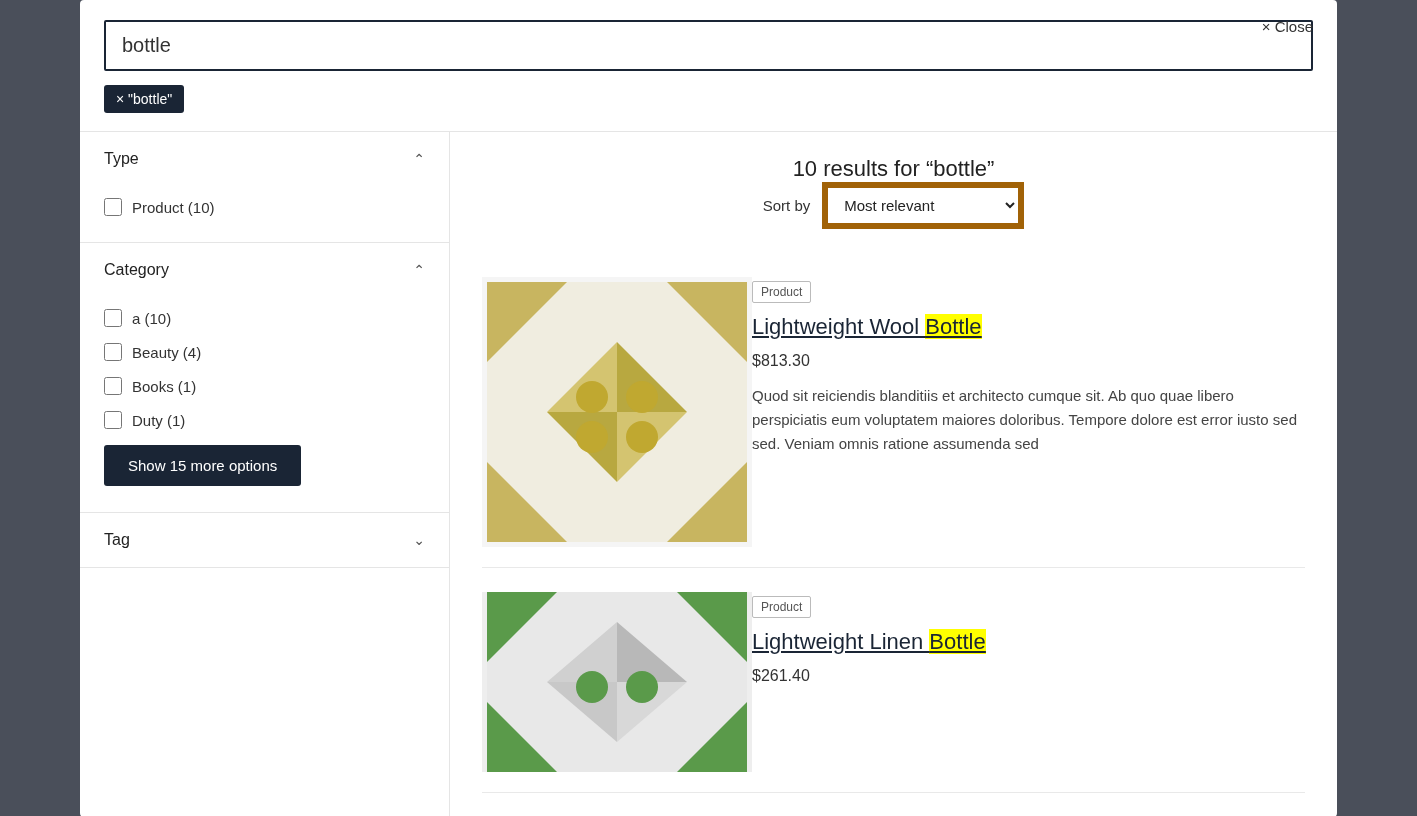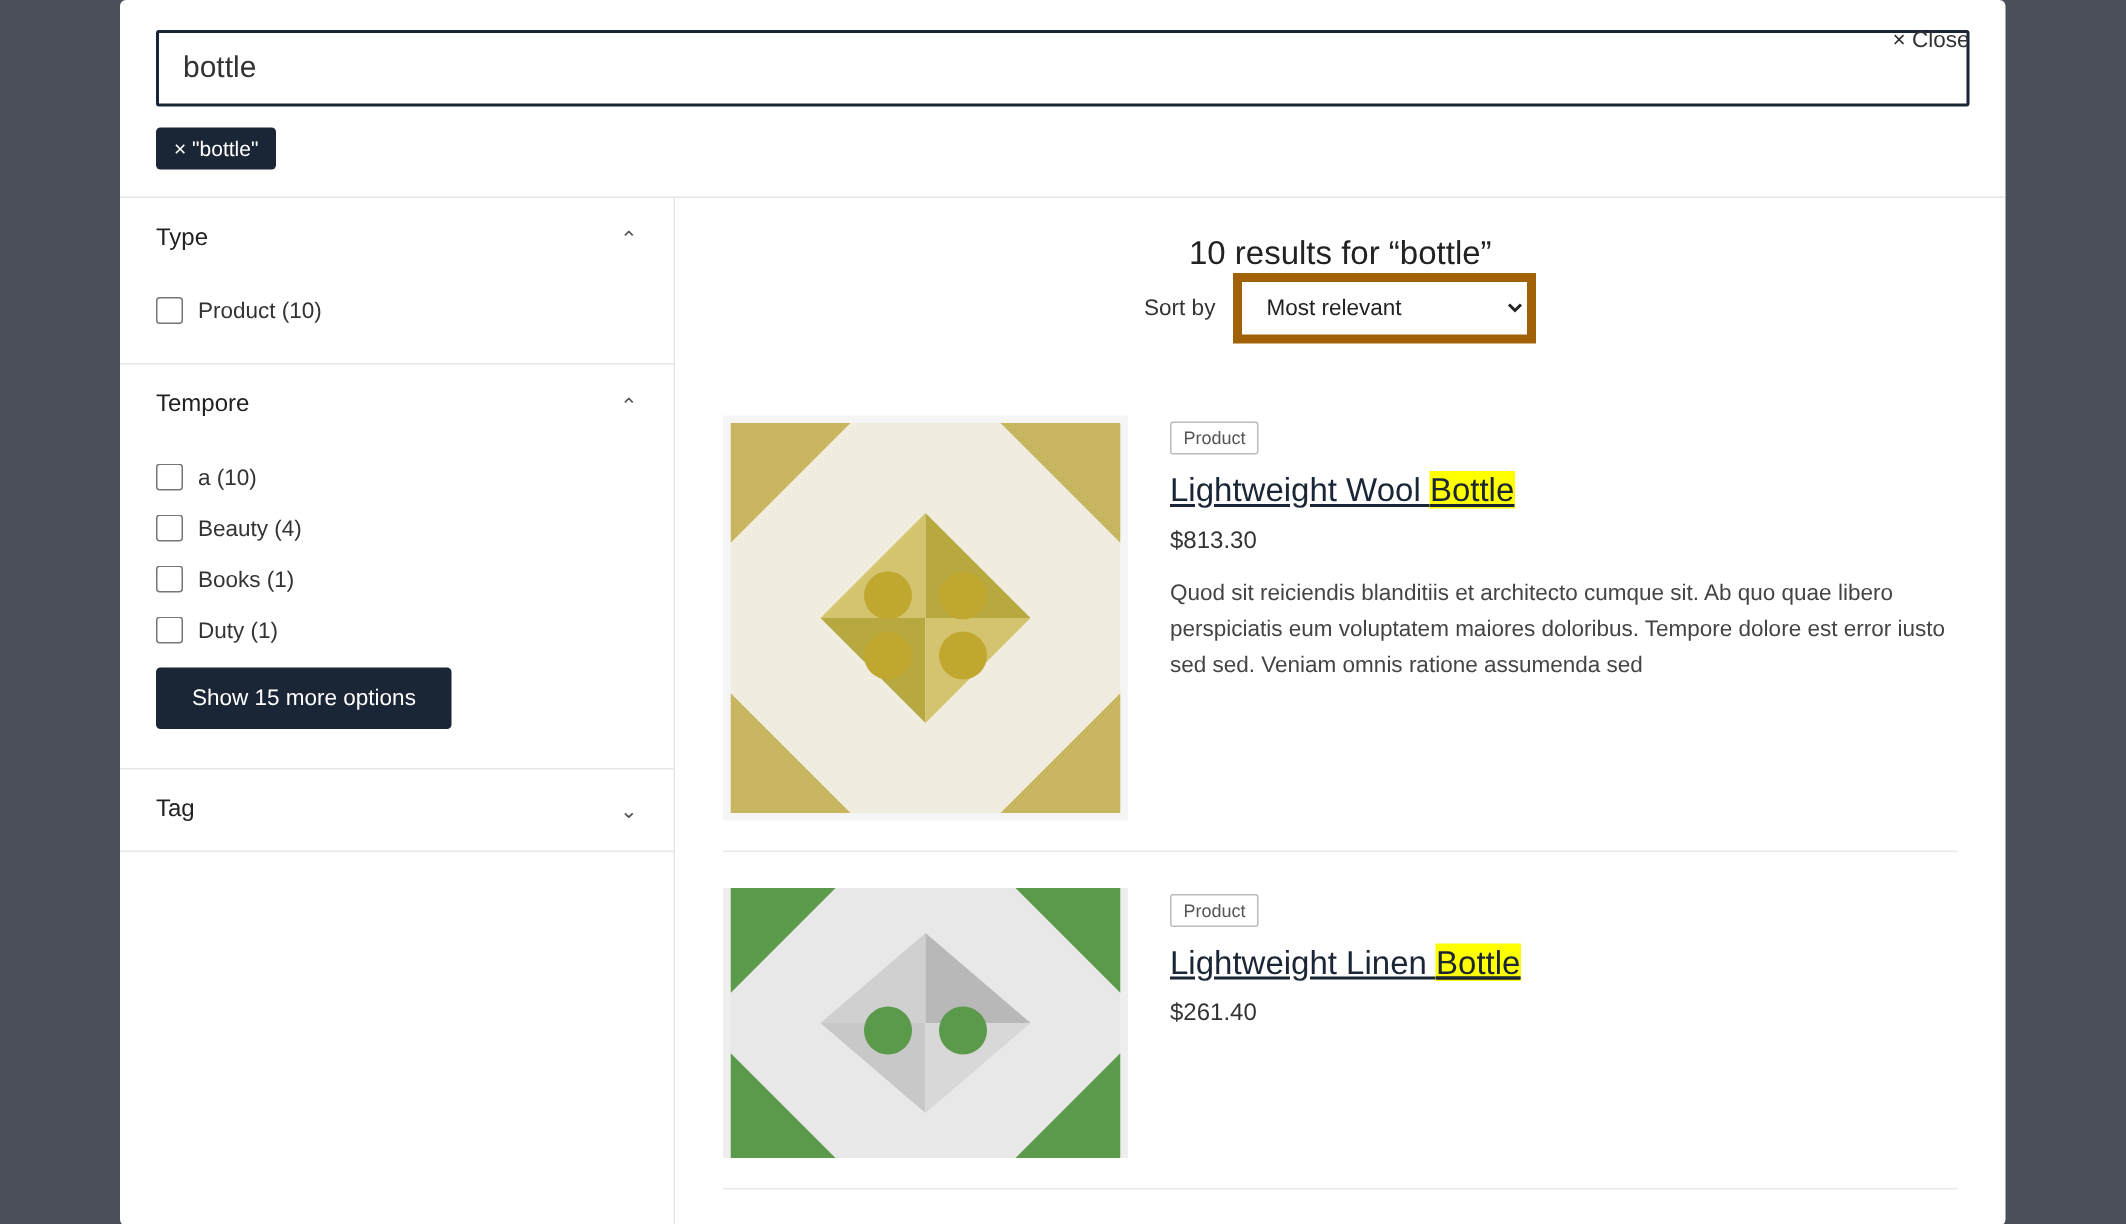--- a/index.html
+++ b/index.html
@@ -147,21 +147,20 @@
       padding: 8px 36px 8px 12px;
       font-size: 15px;
       color: #222;
       appearance: auto;
       background: #fff;
       cursor: pointer;
       min-width: 180px;
     }
     .product-card {
       display: flex;
-      gap: 28px;
       padding: 20px 0;
       border-bottom: 1px solid #e9e9e9;
     }
     .product-image {
       width: 270px;
       min-width: 270px;
       height: 270px;
       background: #f5f5f5;
       display: flex;
       align-items: center;
@@ -241,21 +240,21 @@
         <div class="filter-options">
           <label class="filter-option">
             <input type="checkbox" style="">
             <span>Product (10)</span>
           </label>
         </div>
       </div>
 
       <div class="filter-section">
         <div class="filter-header">
-          <span>Tempore</span>
+          <span>Category</span>
           <span class="chevron">⌃</span>
         </div>
         <div class="filter-options">
           <label class="filter-option">
             <input type="checkbox" style="">
             <span>a (10)</span>
           </label>
           <label class="filter-option">
             <input type="checkbox" style="">
             <span>Beauty (4)</span>

